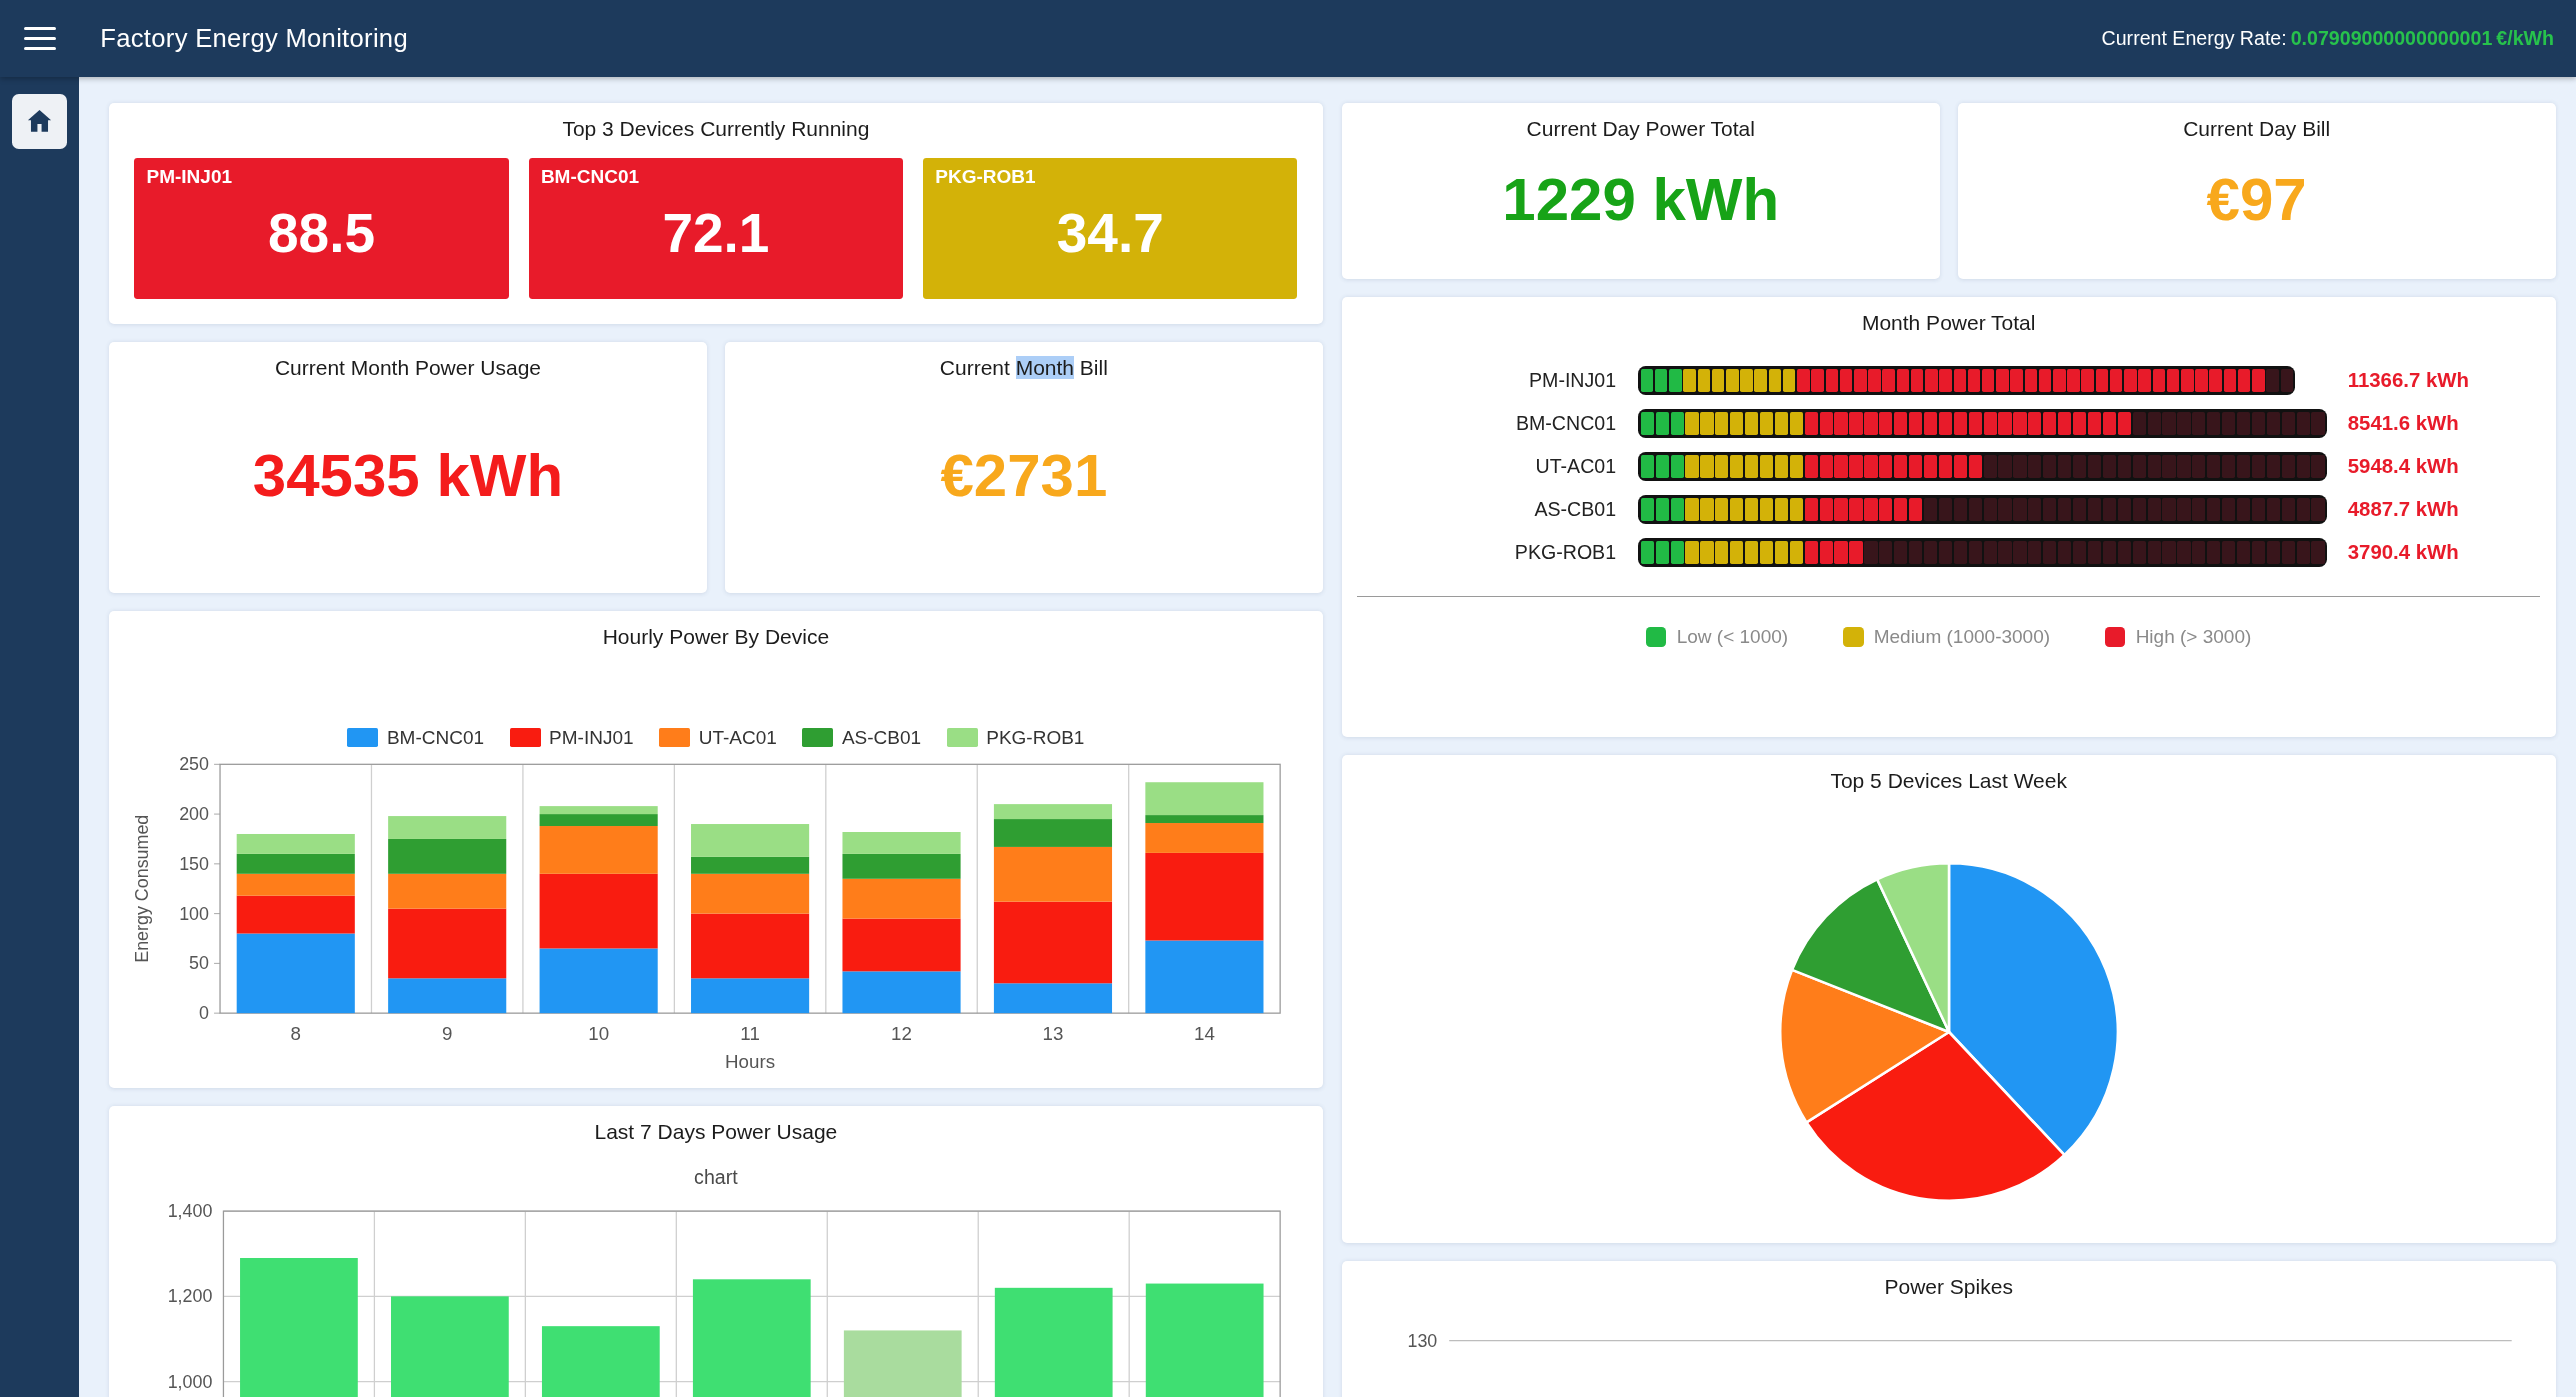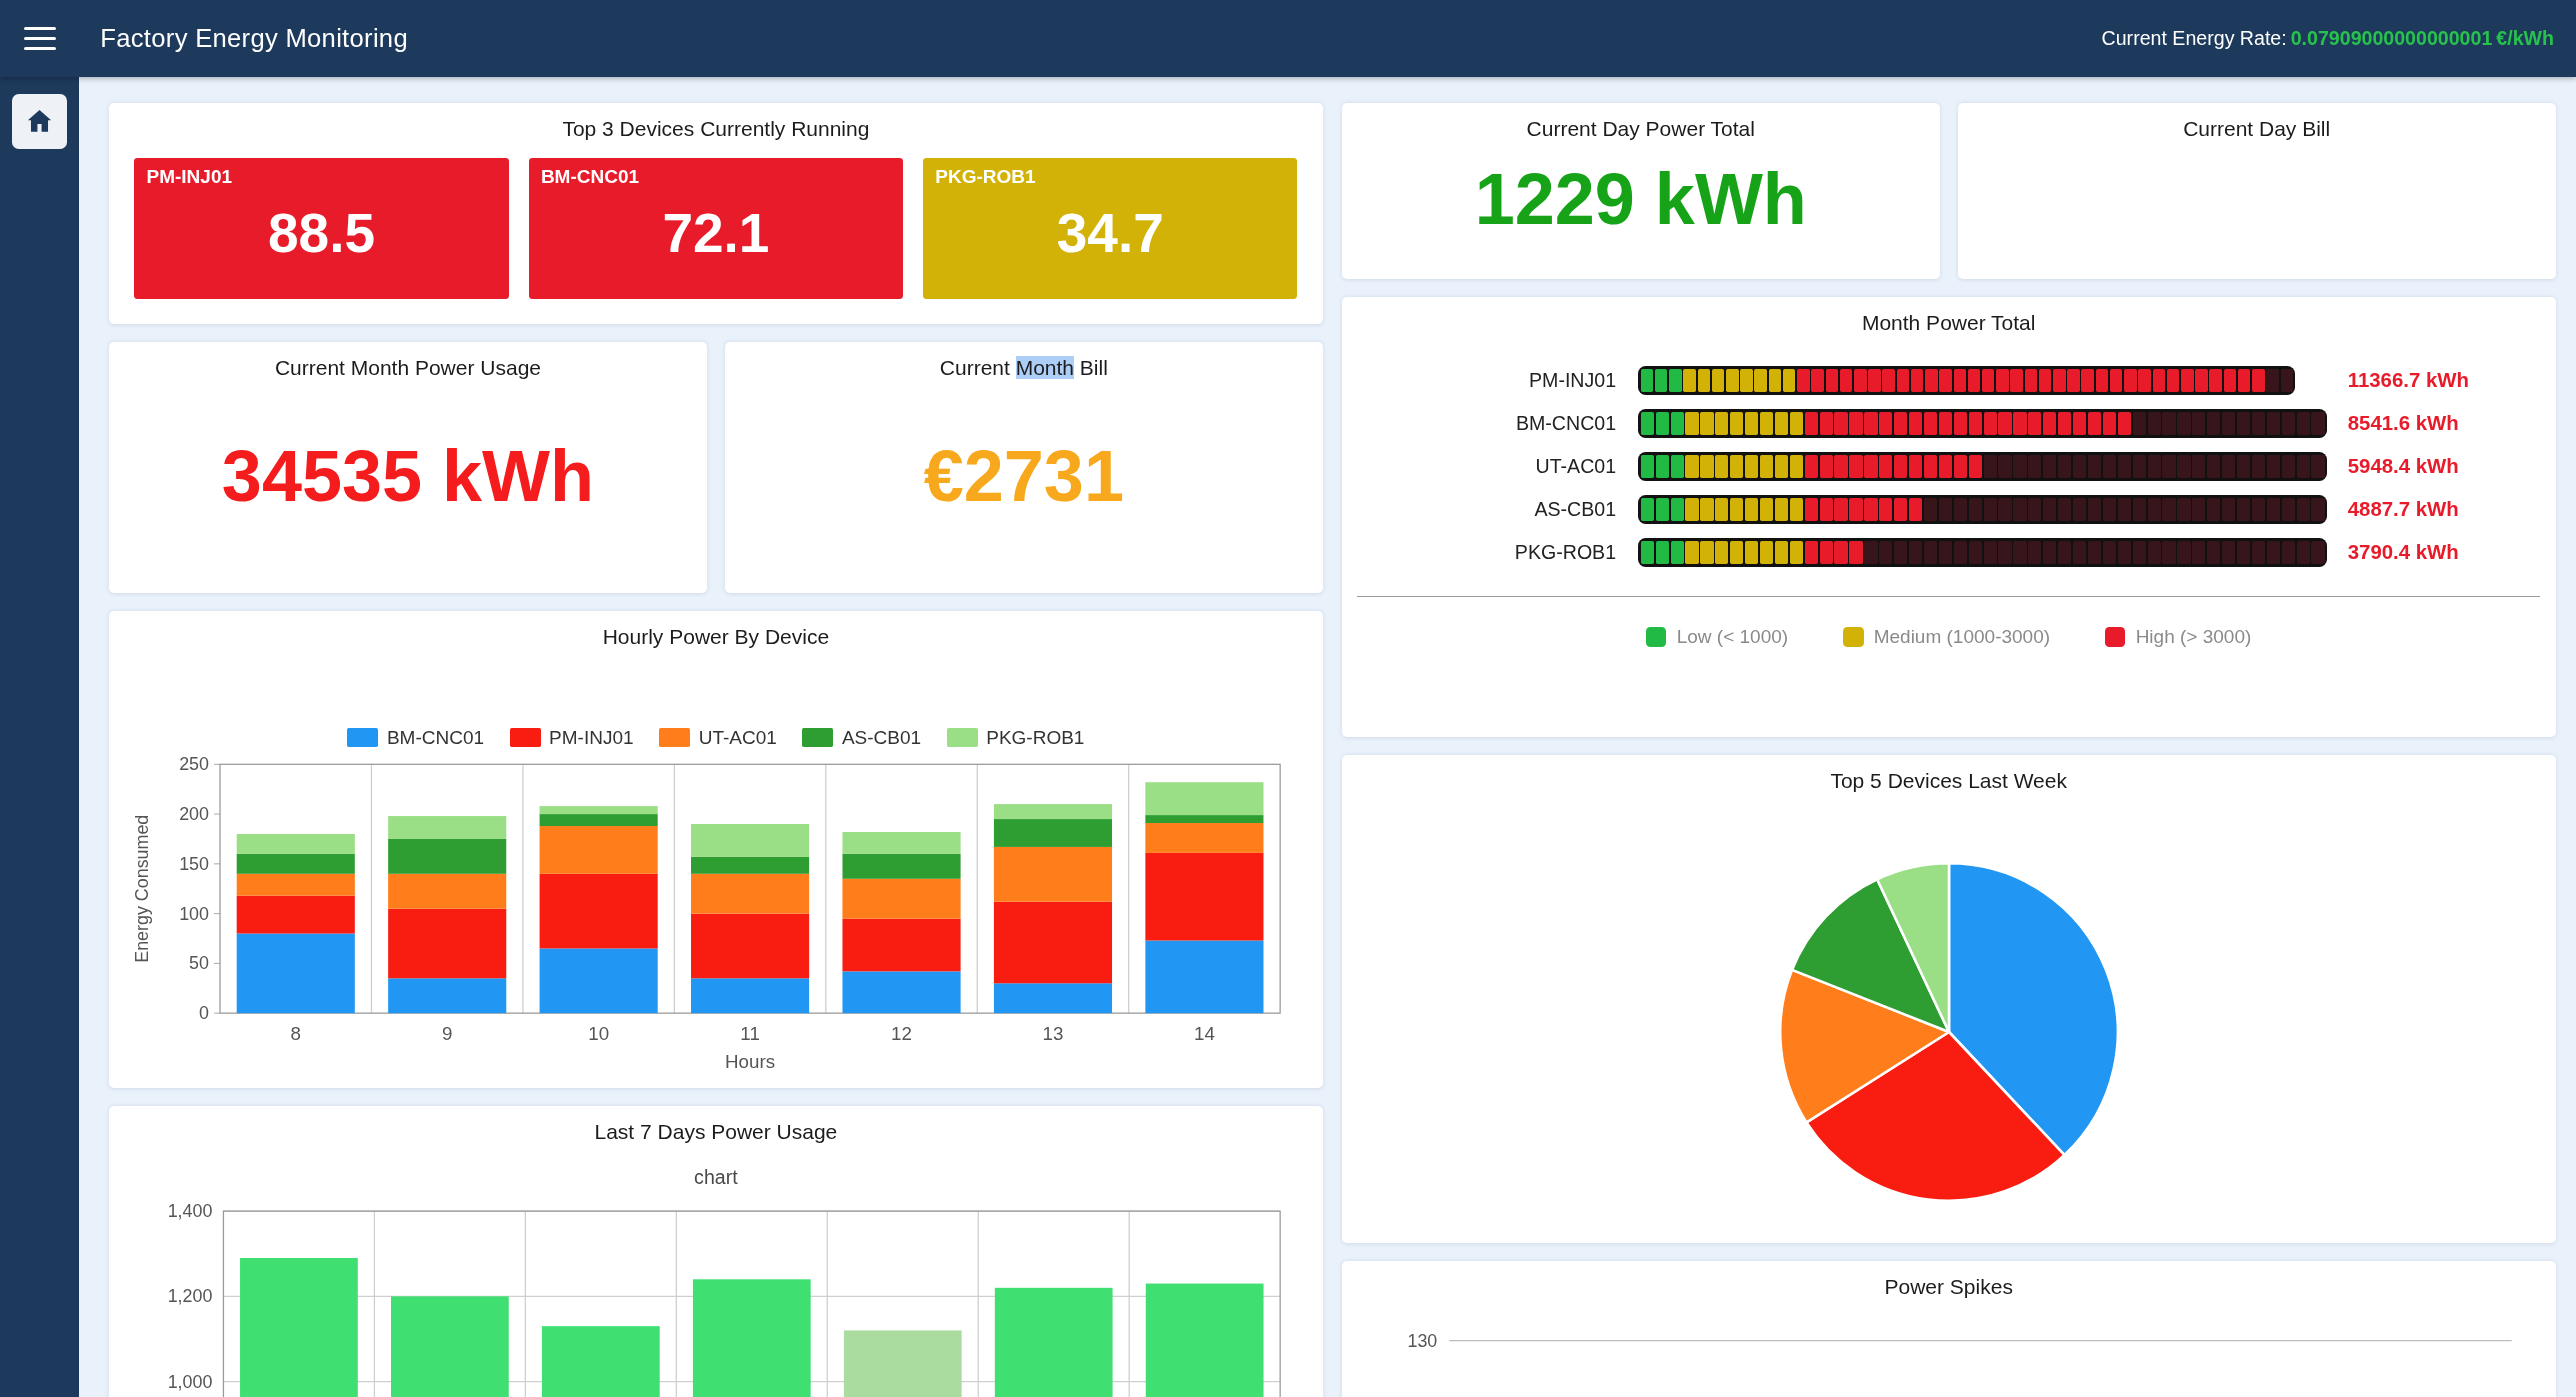--- a/index.html
+++ b/index.html
@@ -48,21 +48,21 @@
     padding: 8.5px 12px; }
   .tile .dev { font-size: 19px; font-weight: 700; }
   .tile .num { flex: 1; display: flex; align-items: center; justify-content: center;
     font-size: 55px; font-weight: 700; margin-top: -12px; }
 
   
   .card.big { display: flex; flex-direction: column; }
   .card.day { height: 176px; }
   .card.mrow { height: 251px; }
   .bigval { flex: 1; display: flex; align-items: center; justify-content: center;
-    font-size: 72px; font-weight: 700; padding-bottom: 8.5px; }
+    font-size: 60px; font-weight: 700; padding-bottom: 8.5px; }
   .sel { background: #accef7; }
 
   
   .card.mtotal { height: 440px; }
   .gauge-rows { margin-top: 24px; }
   .gauge-row { display: flex; align-items: center; height: 43px; }
   .gauge-label { width: 281px; text-align: right; padding-right: 22px; font-size: 19.6px; color: #222; }
   .gauge-bar { flex: 1; height: 29px; border-radius: 7.7px; padding: 2.6px; display: flex; gap: 1.7px; }
   .gauge-seg { flex: 1; border-radius: 1.7px; }
   .gauge-value { width: 213px; padding-left: 20.4px; font-size: 20.4px; font-weight: 700; }
@@ -273,20 +273,21 @@
 
   <div class="col">
 
     <div class="two">
       <section class="card big day">
         <h2>Current Day Power Total</h2>
         <div class="bigval" id="val-day-total" style="color: rgb(23, 163, 23);">1229 kWh</div>
       </section>
       <section class="card big day">
         <h2>Current Day Bill</h2>
+        <div class="bigval" id="val-day-bill" style="color: rgb(248, 168, 28);">€97</div>
       </section>
     </div>
 
     <section class="card mtotal">
       <h2>Month Power Total</h2>
       <div class="gauge-rows" id="gauge-rows">
           <div class="gauge-row">
             <div class="gauge-label">PM-INJ01</div>
             <div class="gauge-bar" style="background: rgb(17, 17, 17);">
               <div class="gauge-seg" style="background: rgb(33, 186, 69);"></div>

